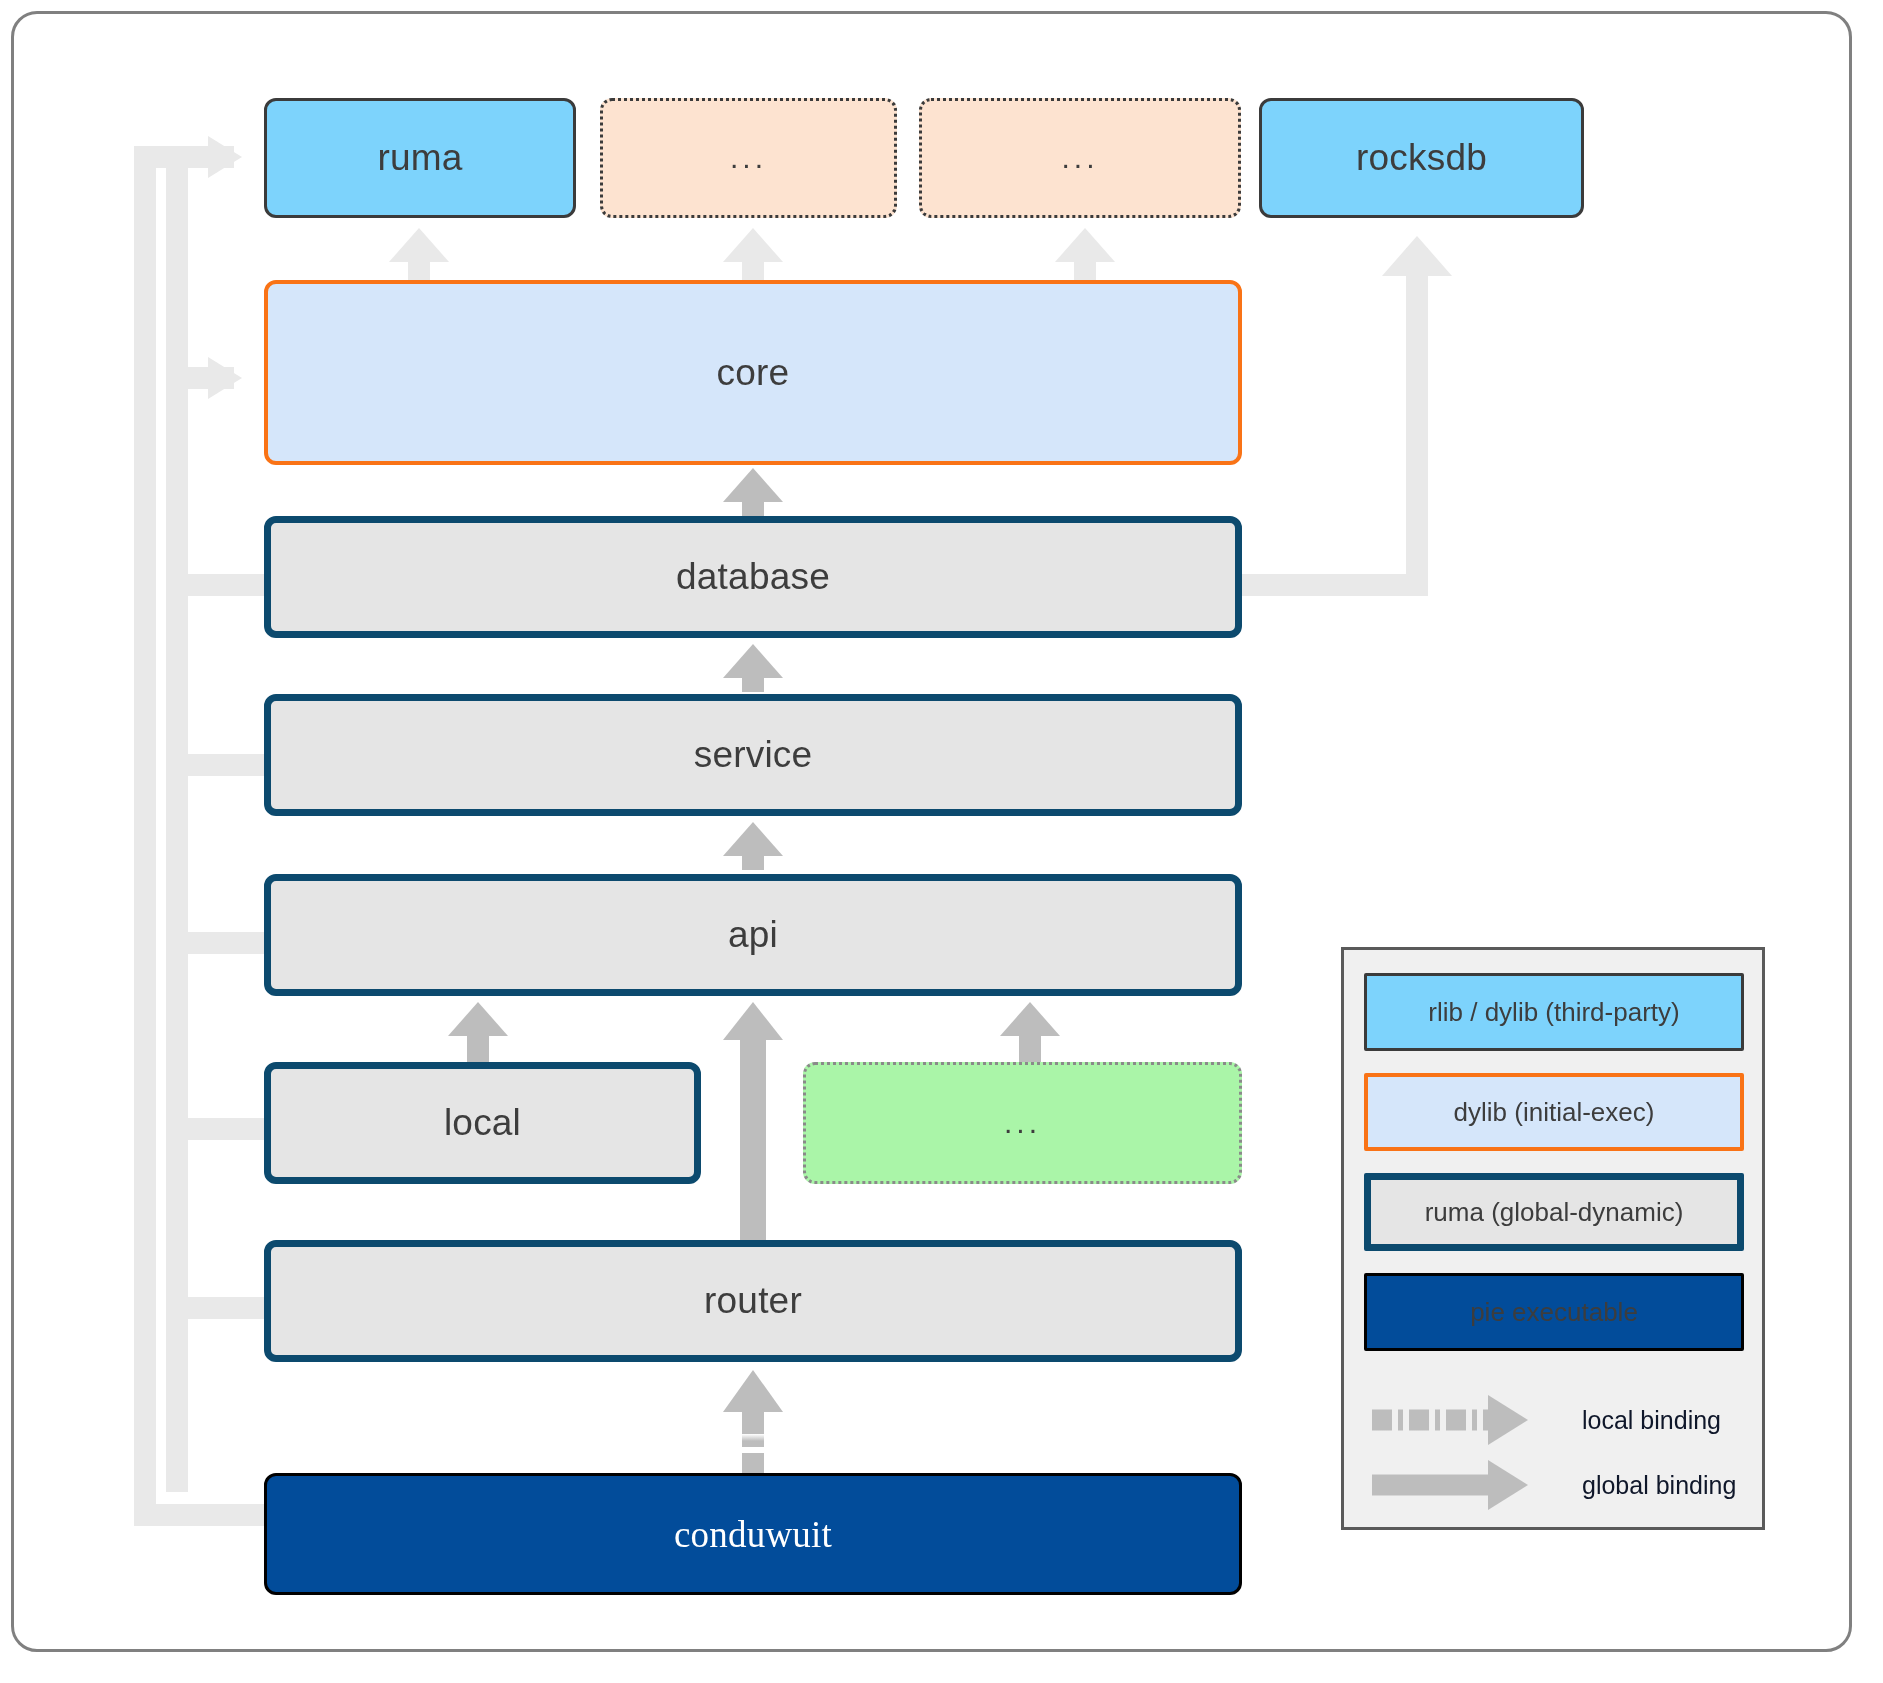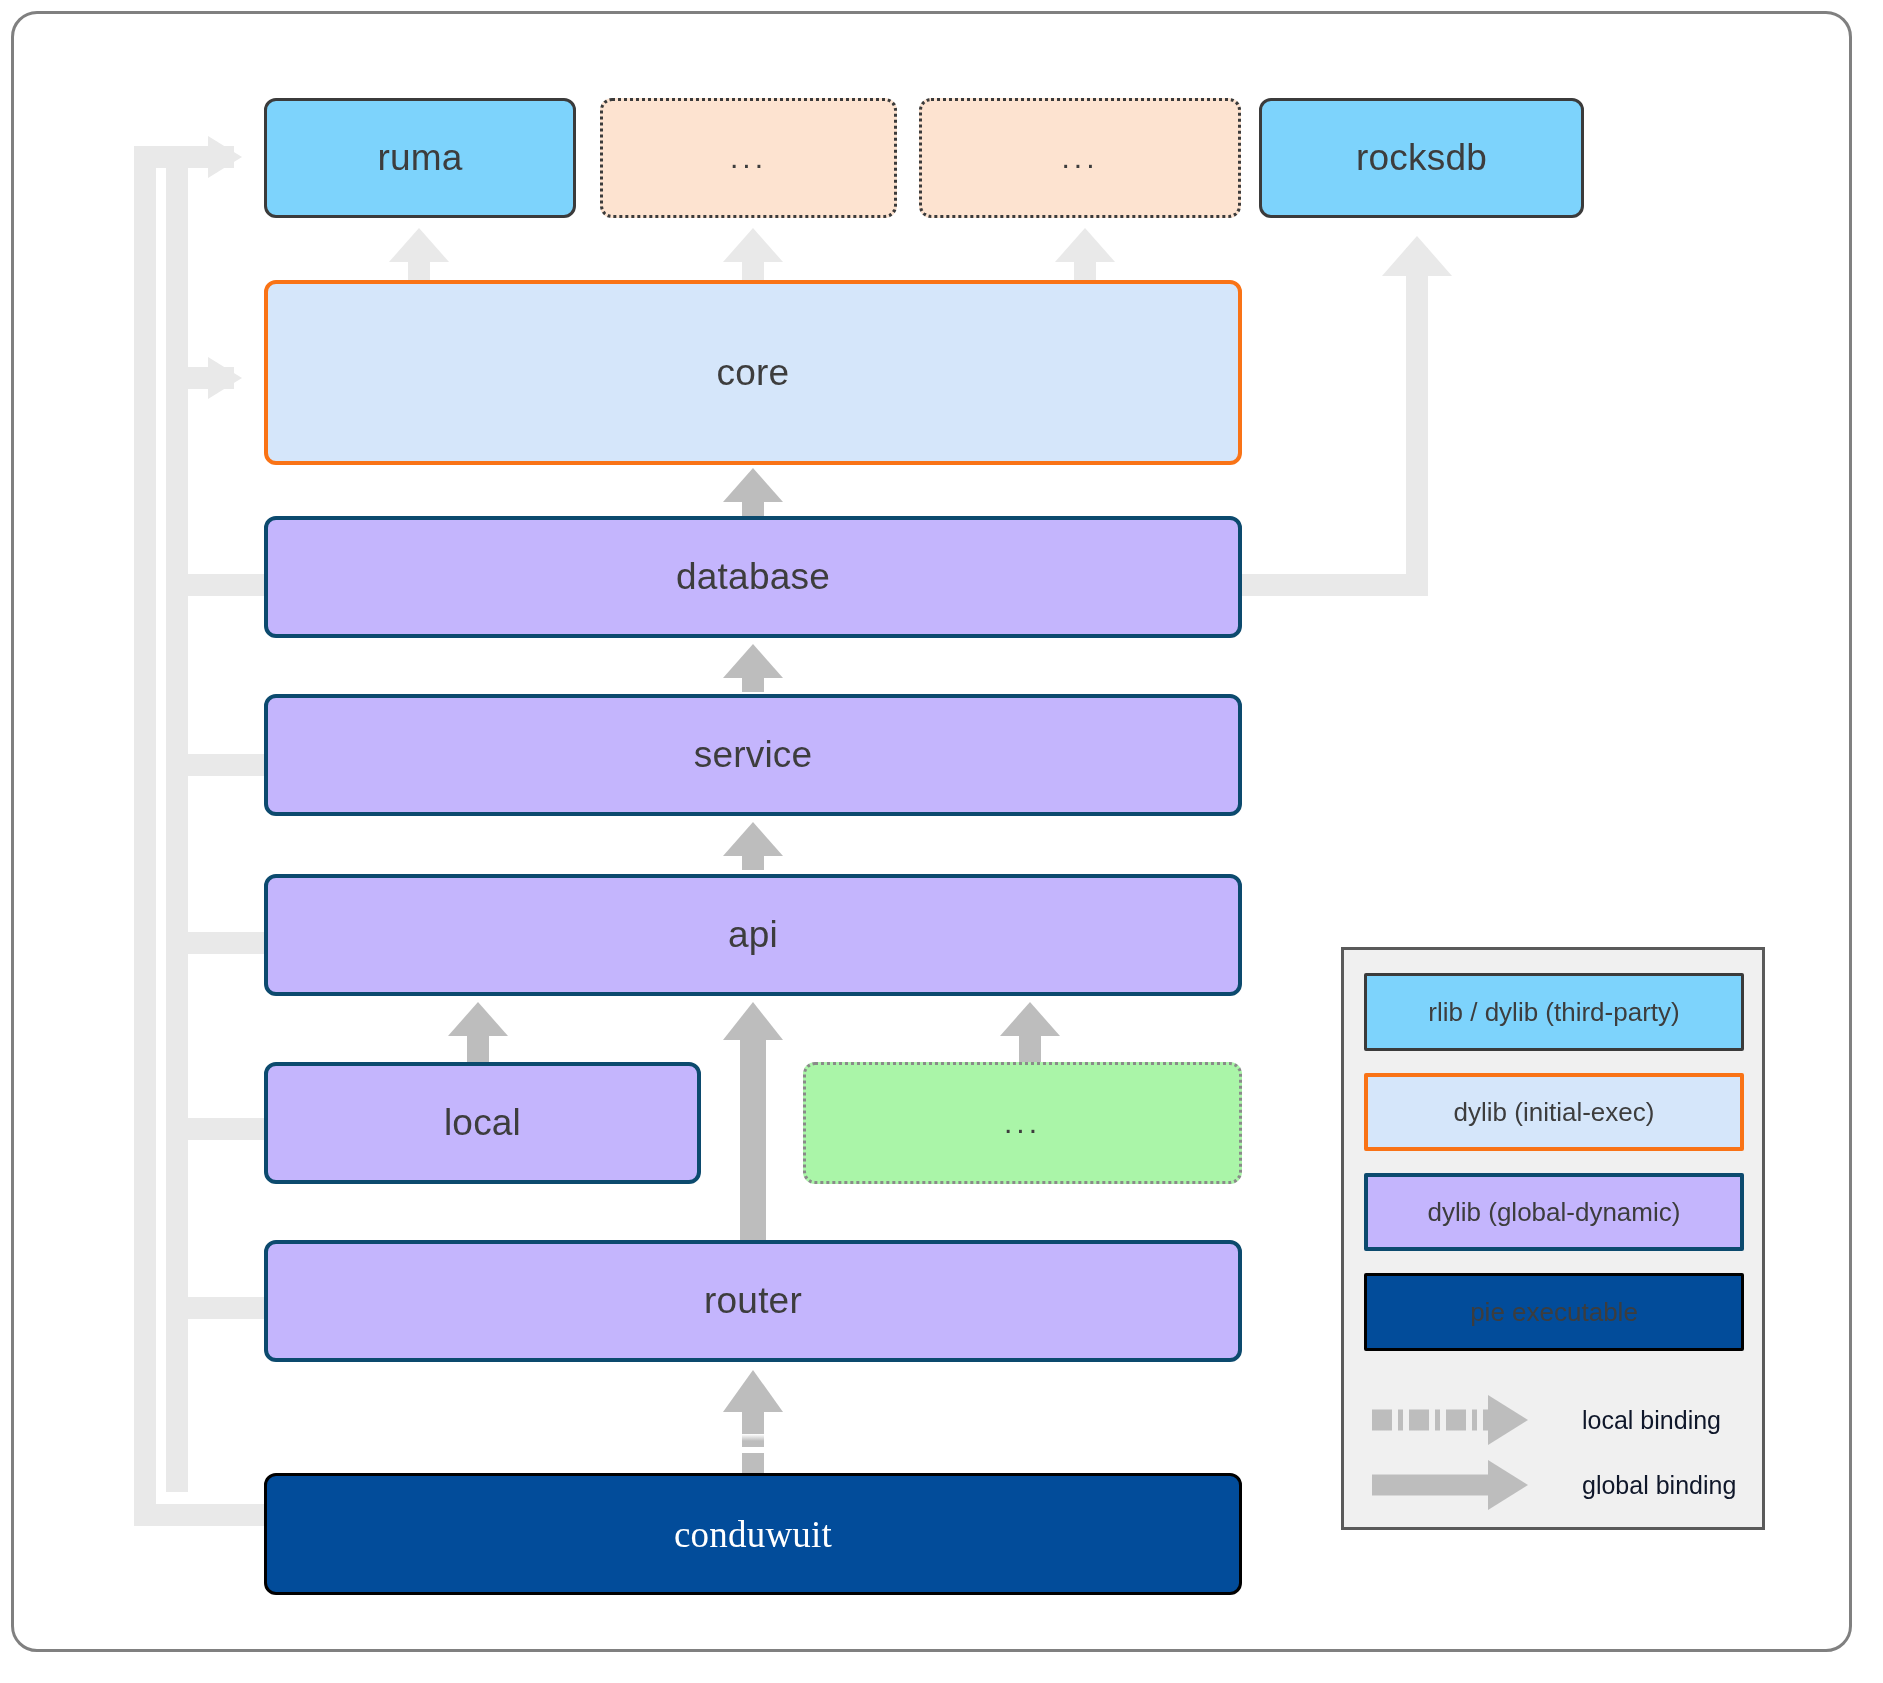--- a/index.html
+++ b/index.html
@@ -32,21 +32,21 @@
     font-size:37px;
     color:#3d3d3d;
     letter-spacing:.2px;
     z-index:6;
   }
   .node.ellipsis{font-size:30px;letter-spacing:4px;}
 
   .t-third{background:#7dd3fc;border:3px solid #3b3b3b;}
   .t-third-dot{background:#fde3d0;border:3px dotted #3b3b3b;}
   .t-initial{background:#d5e6fa;border:4px solid #f97316;}
-  .t-global{background:#c4b5fd;border:4px solid #0c4a6e;}
+  .t-global{background:#e5e5e5;border:7px solid #0c4a6e;}
   .t-global-dot{background:#aaf5a8;border:3px dotted #8a8a8a;}
   .t-pie{background:#024c9a;border:3px solid #000000;color:#ffffff;}
 
   
   .varrow{position:absolute;z-index:4;}
   .varrow .shaft{position:absolute;left:50%;transform:translateX(-50%);bottom:0;}
   .varrow .head{
     position:absolute;left:50%;top:0;transform:translateX(-50%);
     width:0;height:0;border-style:solid;border-color:transparent;
   }
@@ -227,21 +227,21 @@
   </div>
 
   <div id="legend">
     <div class="lg-box t-third" style="top:23px;">
       <span>rlib / dylib (third-party)</span>
     </div>
     <div class="lg-box t-initial" style="top:123px;">
       <span>dylib (initial-exec)</span>
     </div>
     <div class="lg-box t-global" style="top:223px;">
-      <span>dylib (global-dynamic)</span>
+      <span>ruma (global-dynamic)</span>
     </div>
     <div class="lg-box t-pie" style="top:323px;">
       <span>pie executable</span>
     </div>
 
     <div class="lg-row" style="top:440px;">
       <div class="harrow-dash" style="width:122px;"></div>
       <div class="harrow-head" style="left:124px;border-width:25px 0 25px 40px;"></div>
       <span class="lg-label">local binding</span>
     </div>

